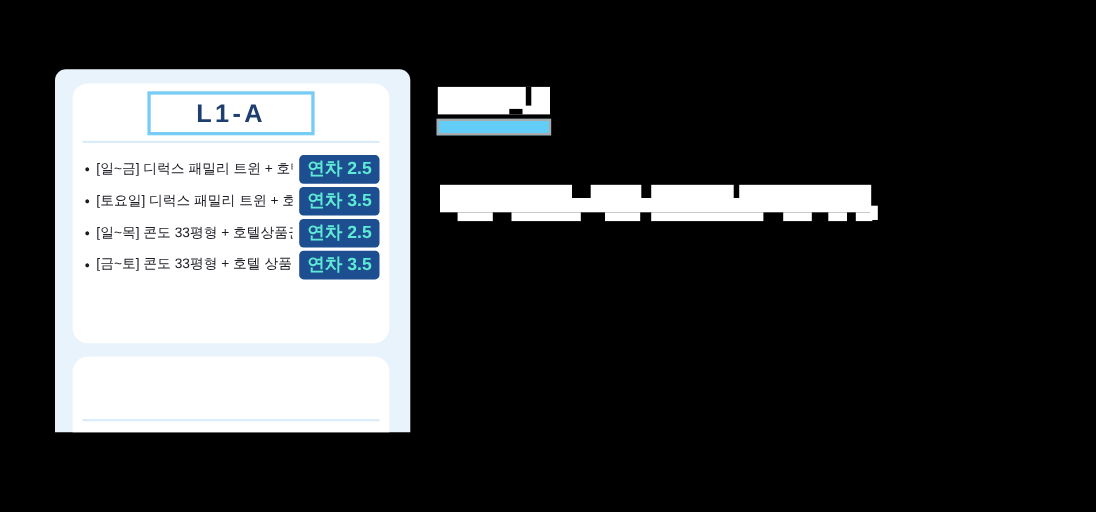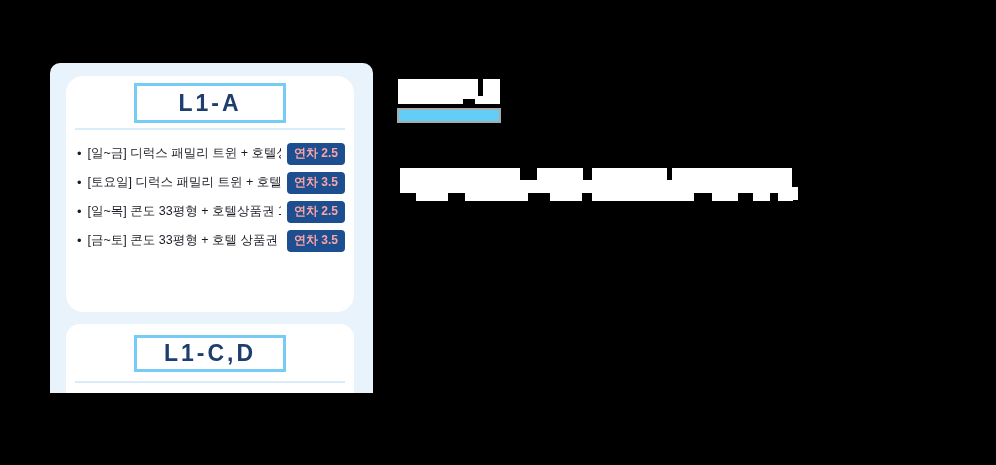--- a/index.html
+++ b/index.html
@@ -8,21 +8,21 @@
     font-family:"Liberation Sans", sans-serif;
   }
   
   .panel{
     position:absolute;left:50px;top:63px;width:323px;height:330px;
     background:#e9f3fb;border-radius:10px 10px 0 0;overflow:hidden;
   }
   .card{
     position:absolute;left:16px;width:288px;background:#ffffff;border-radius:14px;
   }
-  .card-a{top:13px;height:236px;border-radius:17px;}
+  .card-a{top:13px;height:236px;}
   .card-cd{top:261px;height:90px;}
   .title-box{
     position:absolute;left:50%;transform:translateX(-50%);
     width:152px;box-sizing:border-box;border:3px solid #76ccf4;background:#fff;
     display:flex;align-items:center;justify-content:center;
   }
   .card-a .title-box{top:7px;height:40px;}
   .card-cd .title-box{top:11px;height:37px;}
   .title-box span{
     color:#1d3e6f;font-weight:bold;font-size:23px;letter-spacing:3px;
@@ -32,21 +32,21 @@
   .card-cd .divider{top:57px;}
   .items{
     position:absolute;top:63px;left:11px;right:9px;margin:0;padding:0;list-style:none;
   }
   .item{display:flex;align-items:center;height:29px;}
   .bullet{color:#1b1b24;font-size:13px;margin-right:6px;flex:0 0 auto;}
   .item-text{
     flex:1 1 auto;color:#1b1b24;font-size:12.5px;white-space:nowrap;overflow:hidden;
   }
   .badge{
-    flex:0 0 auto;background:#1d4e8f;color:#fca5a5;font-size:12px;font-weight:bold;
+    flex:0 0 auto;background:#1d4e8f;color:#5eead4;font-size:16px;font-weight:bold;
     padding:2px 7px 3px 7px;border-radius:4px;margin-left:6px;white-space:nowrap;
   }
   .detail-btn{
     position:absolute;left:9px;right:9px;top:189px;height:40px;background:#d9ecfa;
     border-radius:10px;display:flex;align-items:center;justify-content:center;
     color:#20427a;font-size:15px;font-weight:600;cursor:pointer;
   }
   
   .r-title-blob{position:absolute;left:398px;top:79px;width:102px;height:25px;background:#fff;}
   .notch{position:absolute;background:#000;}
@@ -90,23 +90,20 @@
         <li class="item">
           <span class="bullet">•</span>
           <span class="item-text">[금~토] 콘도 33평형 + 호텔 상품권 2만원</span>
           <span class="badge">연차 3.5</span>
         </li>
       </ul>
 
     </div>
 
     <div class="card card-cd">
-      <div class="title-box">
-        <span>L1-C,D</span>
-      </div>
       <div class="divider"></div>
     </div>
 
   </section>
 
   <section>
 
     <div class="r-title-blob">
       <div class="notch notch-slit"></div>
       <div class="notch notch-comma"></div>

